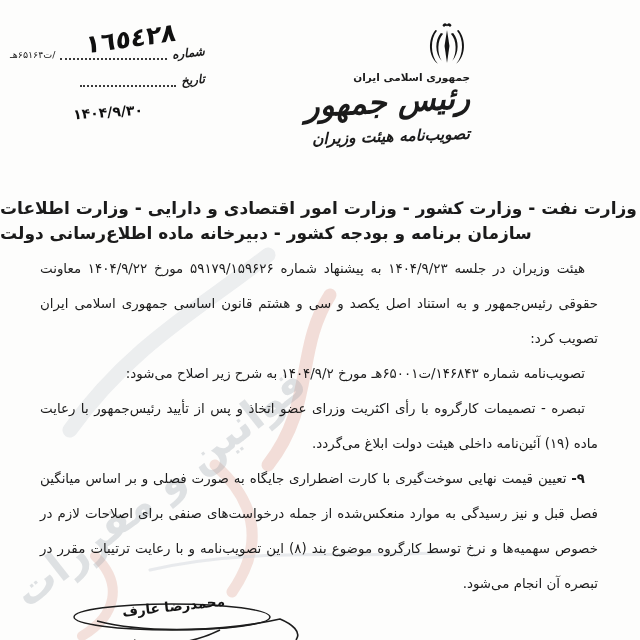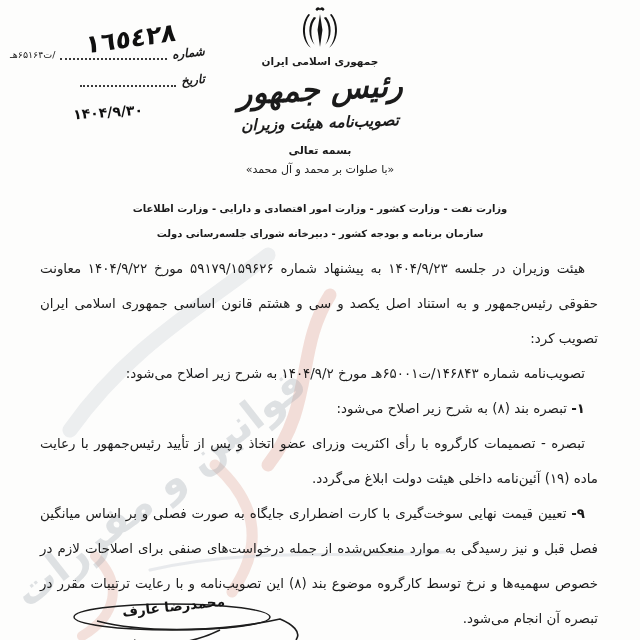--- a/index.html
+++ b/index.html
@@ -17,30 +17,30 @@
   .hand-number{
     position:absolute;top:-22px;right:28px;font-size:25px;font-weight:700;
     transform:rotate(-8deg) skewX(-8deg);letter-spacing:2px;color:#101010;white-space:nowrap;
   }
   .corner-row2{margin-top:13px;width:158px;}
   .hand-date{
     position:absolute;top:58px;right:62px;font-size:14px;font-weight:700;
     transform:rotate(-4deg);letter-spacing:2px;color:#101010;white-space:nowrap;
   }
   
-  .letterhead{position:absolute;top:4px;left:50%;transform:translateX(-50%);width:300px;text-align:center;}
+  .letterhead{position:absolute;top:20px;left:50%;transform:translateX(-50%);width:300px;text-align:right;}
   .emblem{display:inline-block;}
   .country{font-size:10.5px;font-weight:600;margin-top:1px;letter-spacing:.5px;}
   .office{font-size:31px;font-weight:700;font-style:italic;transform:rotate(-3deg);margin-top:2px;line-height:40px;}
   .doctype{font-size:15.5px;font-weight:700;font-style:italic;transform:rotate(-2deg);margin-top:3px;line-height:22px;}
   
   .invocation{position:absolute;top:141px;left:0;width:100%;text-align:center;font-size:11px;line-height:19px;}
   .invocation .l1{font-weight:700;}
   
-  .addressees{position:absolute;top:196px;left:0;width:100%;text-align:center;font-weight:700;font-size:10px;line-height:25px;}
+  .addressees{position:absolute;top:196px;left:0;width:100%;text-align:left;font-weight:700;font-size:17px;line-height:25px;}
   
   .body-text{position:absolute;top:251px;right:42px;left:40px;font-size:13.4px;line-height:35px;text-align:justify;text-align-last:right;}
   .body-text p{margin:0;text-indent:13px;}
   .pnum{font-weight:700;}
   
   .wm-text{
     position:absolute;top:568px;left:34px;font-size:42px;font-weight:700;color:#9aa2ab;opacity:.30;
     transform:rotate(-38deg);transform-origin:left bottom;letter-spacing:5px;white-space:nowrap;pointer-events:none;
   }
   .wm-svg{position:absolute;top:0;left:0;pointer-events:none;}
@@ -84,34 +84,29 @@
         <path d="M15,13 C5,25 5,47 18,57 C8,46 8,24 17,14 Z"></path>
         <path d="M38,17 C46,26 46,44 37,53 C43,44 43,26 35,18 Z"></path>
         <path d="M45,13 C55,25 55,47 42,57 C52,46 52,24 43,14 Z"></path>
       </g>
     </svg>
     <div class="country">جمهوری اسلامی ایران</div>
     <div class="office">رئیس جمهور</div>
     <div class="doctype">تصویب‌نامه هیئت وزیران</div>
   </div>
 
-  <div class="invocation">
-    <div class="l1">بسمه تعالی</div>
-    <div class="l2">«با صلوات بر محمد و آل محمد»</div>
-  </div>
 
   <div class="addressees">
     <div>وزارت نفت - وزارت کشور - وزارت امور اقتصادی و دارایی - وزارت اطلاعات</div>
-    <div>سازمان برنامه و بودجه کشور - دبیرخانه شورای جلسه‌رسانی دولت</div>
+    <div>سازمان برنامه و بودجه کشور - دبیرخانه ماده اطلاع‌رسانی دولت</div>
   </div>
 
   <div class="body-text">
     <p><span class="pnum"></span><span>هیئت وزیران در جلسه ۱۴۰۴/۹/۲۳ به پیشنهاد شماره ۵۹۱۷۹/۱۵۹۶۲۶ مورخ ۱۴۰۴/۹/۲۲ معاونت حقوقی رئیس‌جمهور و به استناد اصل یکصد و سی و هشتم قانون اساسی جمهوری اسلامی ایران تصویب کرد:</span></p>
     <p><span class="pnum"></span><span>تصویب‌نامه شماره ۱۴۶۸۴۳/ت۶۵۰۰۱هـ مورخ ۱۴۰۴/۹/۲ به شرح زیر اصلاح می‌شود:</span></p>
-    <p><span class="pnum">۱-</span><span> تبصره بند (۸) به شرح زیر اصلاح می‌شود:</span></p>
     <p><span class="pnum"></span><span>تبصره - تصمیمات کارگروه با رأی اکثریت وزرای عضو اتخاذ و پس از تأیید رئیس‌جمهور با رعایت ماده (۱۹) آئین‌نامه داخلی هیئت دولت ابلاغ می‌گردد.</span></p>
     <p><span class="pnum">۹-</span><span> تعیین قیمت نهایی سوخت‌گیری با کارت اضطراری جایگاه به صورت فصلی و بر اساس میانگین فصل قبل و نیز رسیدگی به موارد منعکس‌شده از جمله درخواست‌های صنفی برای اصلاحات لازم در خصوص سهمیه‌ها و نرخ توسط کارگروه موضوع بند (۸) این تصویب‌نامه و با رعایت ترتیبات مقرر در تبصره آن انجام می‌شود.</span></p>
   </div>
 
   <svg class="signature" width="256" height="50" viewBox="0 0 256 50">
     <ellipse cx="120" cy="27" rx="98" ry="13" fill="none" stroke="#1d1d1d" stroke-width="1.4"></ellipse>
     <path d="M45,31 C95,44 175,41 228,29 C240,34 250,42 244,50" fill="none" stroke="#1d1d1d" stroke-width="1.6"></path>
     <path d="M168,40 C140,54 104,58 82,50" fill="none" stroke="#1d1d1d" stroke-width="1.6"></path>
     <text x="122" y="21" text-anchor="middle" font-size="13.5" font-weight="bold" font-family="DejaVu Sans, sans-serif" fill="#141414" transform="rotate(-6 122 21)" style="direction:rtl">محمدرضا عارف</text>
   </svg>

